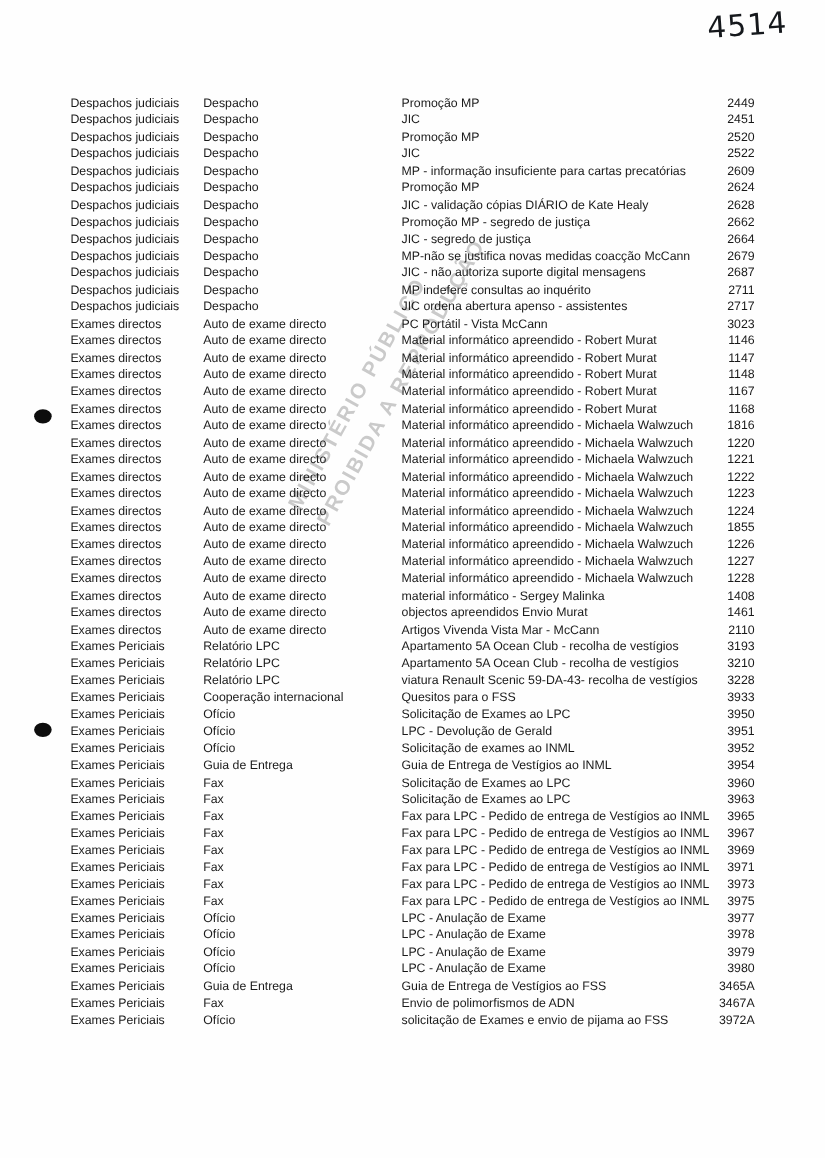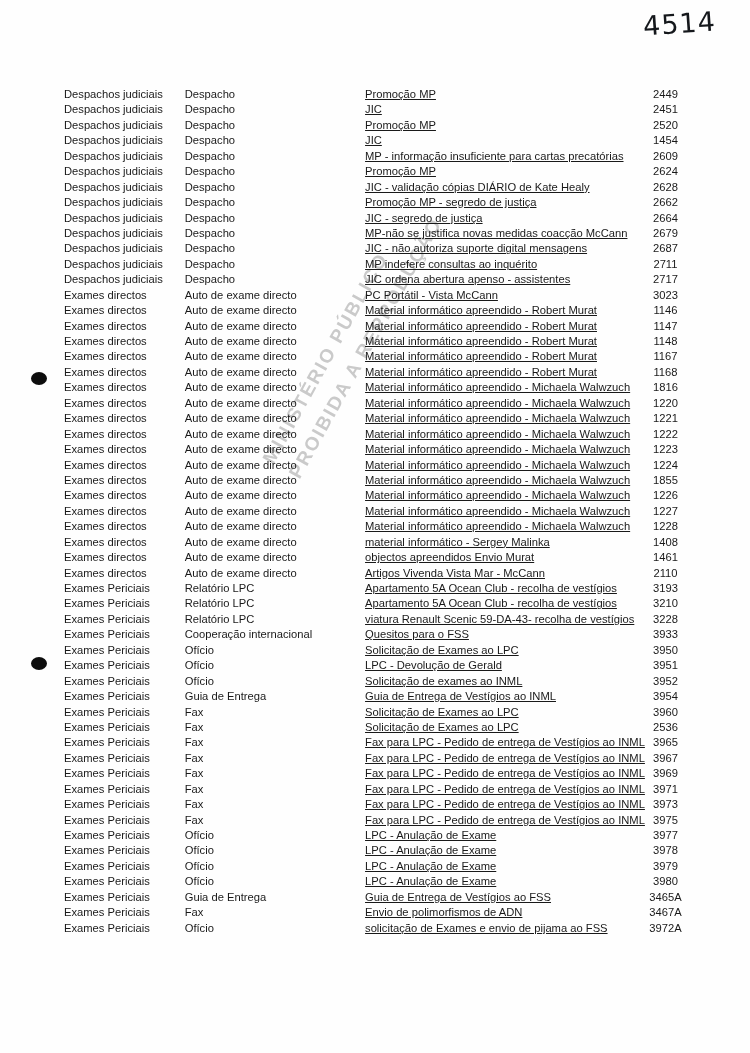--- a/index.html
+++ b/index.html
@@ -76,22 +76,22 @@
     line-height: 12px;
   }
   table.listing td {
     padding: 0 0 3.45px 0;
     vertical-align: top;
     white-space: nowrap;
     color: #191919;
   }
   td.c-cat   { width: 128px; }
   td.c-type  { width: 198px; }
-  td.c-desc  { width: 252px; text-decoration: underline; }
-  td.c-num   { width: 44px; text-align: center; }
+  td.c-desc  { width: 252px; }
+  td.c-num   { width: 44px; text-align: right; }
 </style>
 </head>
 <body>
 
 <div class="page">
 
   <div class="page-number">4514</div>
 
   <div class="hole h1"></div>
   <div class="hole h2"></div>
@@ -118,21 +118,21 @@
         <tr>
           <td class="c-cat">Despachos judiciais</td>
           <td class="c-type">Despacho</td>
           <td class="c-desc">Promoção MP</td>
           <td class="c-num">2520</td>
         </tr>
         <tr>
           <td class="c-cat">Despachos judiciais</td>
           <td class="c-type">Despacho</td>
           <td class="c-desc">JIC</td>
-          <td class="c-num">1454</td>
+          <td class="c-num">2522</td>
         </tr>
         <tr>
           <td class="c-cat">Despachos judiciais</td>
           <td class="c-type">Despacho</td>
           <td class="c-desc">MP - informação insuficiente para cartas precatórias</td>
           <td class="c-num">2609</td>
         </tr>
         <tr>
           <td class="c-cat">Despachos judiciais</td>
           <td class="c-type">Despacho</td>
@@ -346,21 +346,21 @@
         <tr>
           <td class="c-cat">Exames Periciais</td>
           <td class="c-type">Fax</td>
           <td class="c-desc">Solicitação de Exames ao LPC</td>
           <td class="c-num">3960</td>
         </tr>
         <tr>
           <td class="c-cat">Exames Periciais</td>
           <td class="c-type">Fax</td>
           <td class="c-desc">Solicitação de Exames ao LPC</td>
-          <td class="c-num">2536</td>
+          <td class="c-num">3963</td>
         </tr>
         <tr>
           <td class="c-cat">Exames Periciais</td>
           <td class="c-type">Fax</td>
           <td class="c-desc">Fax para LPC - Pedido de entrega de Vestígios ao INML</td>
           <td class="c-num">3965</td>
         </tr>
         <tr>
           <td class="c-cat">Exames Periciais</td>
           <td class="c-type">Fax</td>

